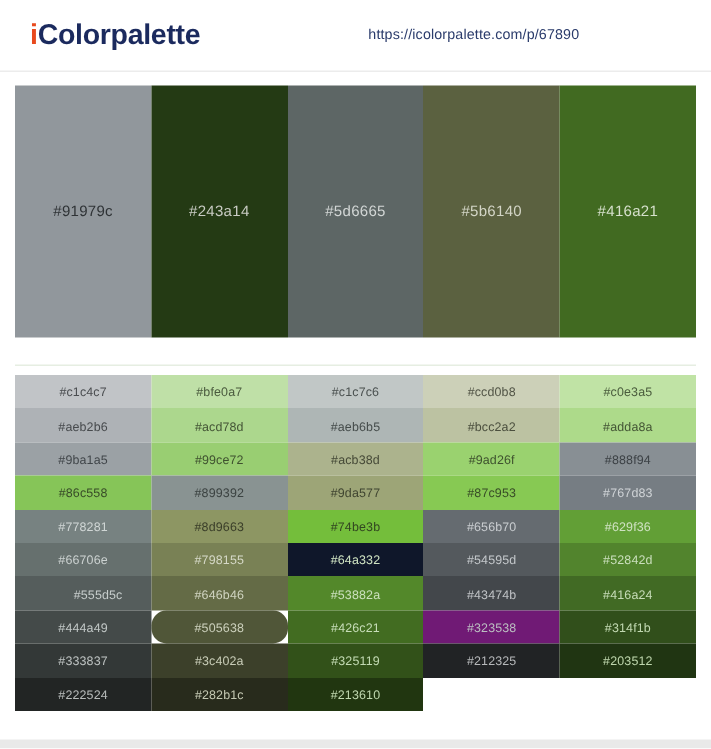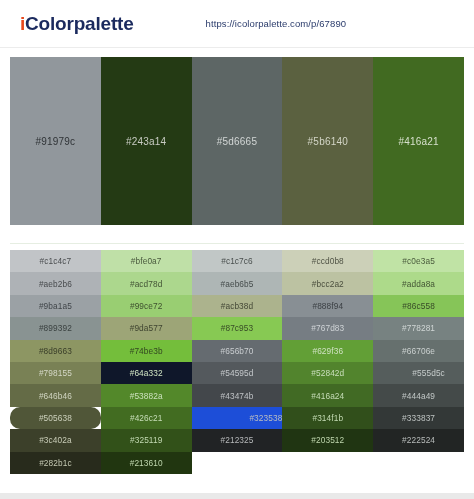--- a/index.html
+++ b/index.html
@@ -20,20 +20,21 @@
 
   
   .header {
     position: relative;
     height: 48px;
     background: #ffffff;
     border-bottom: 1px solid #ececec;
     display: flex;
     align-items: center;
     padding: 0 12px;
+    gap: 40px;
   }
   .logo {
     font-size: 19px;
     font-weight: bold;
     letter-spacing: -0.2px;
     white-space: nowrap;
     margin-left: 8px;
   }
   .logo .logo-i { color: #e8491d; }
   .logo .logo-rest { color: #1b2a5e; }
@@ -176,20 +177,23 @@
         </div>
         <div class="cell" style="background: rgb(155, 161, 165);">
           <span class="hex" style="color: rgb(65, 70, 74);">#9ba1a5</span>
         </div>
         <div class="cell" style="background: rgb(153, 206, 114);">
           <span class="hex" style="color: rgb(62, 80, 47);">#99ce72</span>
         </div>
         <div class="cell" style="background: rgb(172, 179, 141);">
           <span class="hex" style="color: rgb(69, 73, 55);">#acb38d</span>
         </div>
+        <div class="cell" style="background: rgb(154, 210, 111);">
+          <span class="hex" style="color: rgb(62, 81, 46);">#9ad26f</span>
+        </div>
         <div class="cell" style="background: rgb(136, 143, 148);">
           <span class="hex" style="color: rgb(60, 65, 69);">#888f94</span>
         </div>
         <div class="cell" style="background: rgb(134, 197, 88);">
           <span class="hex" style="color: rgb(56, 75, 40);">#86c558</span>
         </div>
         <div class="cell" style="background: rgb(137, 147, 146);">
           <span class="hex" style="color: rgb(59, 66, 65);">#899392</span>
         </div>
         <div class="cell" style="background: rgb(157, 165, 119);">
@@ -248,21 +252,21 @@
         </div>
         <div class="cell" style="background: rgb(68, 74, 73);">
           <span class="hex" style="color: rgb(193, 199, 198);">#444a49</span>
         </div>
         <div class="cell" style="background: rgb(80, 86, 56); border-radius: 10px;">
           <span class="hex" style="color: rgb(204, 208, 188);">#505638</span>
         </div>
         <div class="cell" style="background: rgb(66, 108, 33); text-align: right;">
           <span class="hex" style="color: rgb(199, 221, 184);">#426c21</span>
         </div>
-        <div class="cell" style="background: #1d4ed8; justify-content: flex-end;">
+        <div class="cell" style="background: #701a75;">
           <span class="hex" style="color: rgb(187, 190, 193);">#323538</span>
         </div>
         <div class="cell" style="background: rgb(49, 79, 27);">
           <span class="hex" style="color: rgb(194, 217, 178);">#314f1b</span>
         </div>
         <div class="cell" style="background: rgb(51, 56, 55);">
           <span class="hex" style="color: rgb(189, 194, 193);">#333837</span>
         </div>
         <div class="cell" style="background: rgb(60, 64, 42);">
           <span class="hex" style="color: rgb(200, 204, 183);">#3c402a</span>

